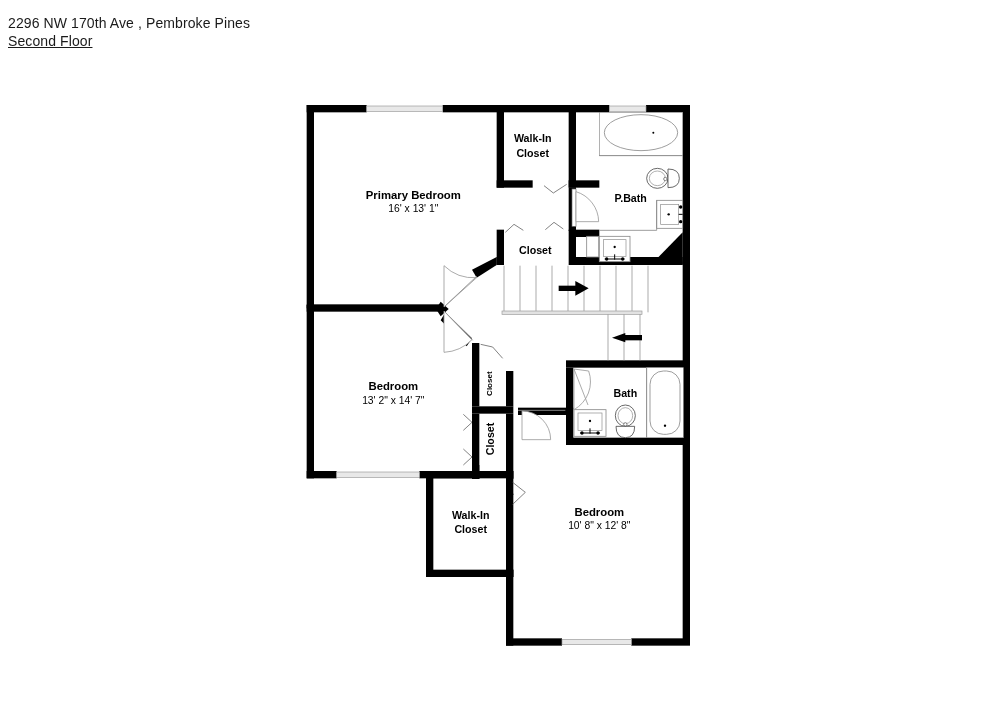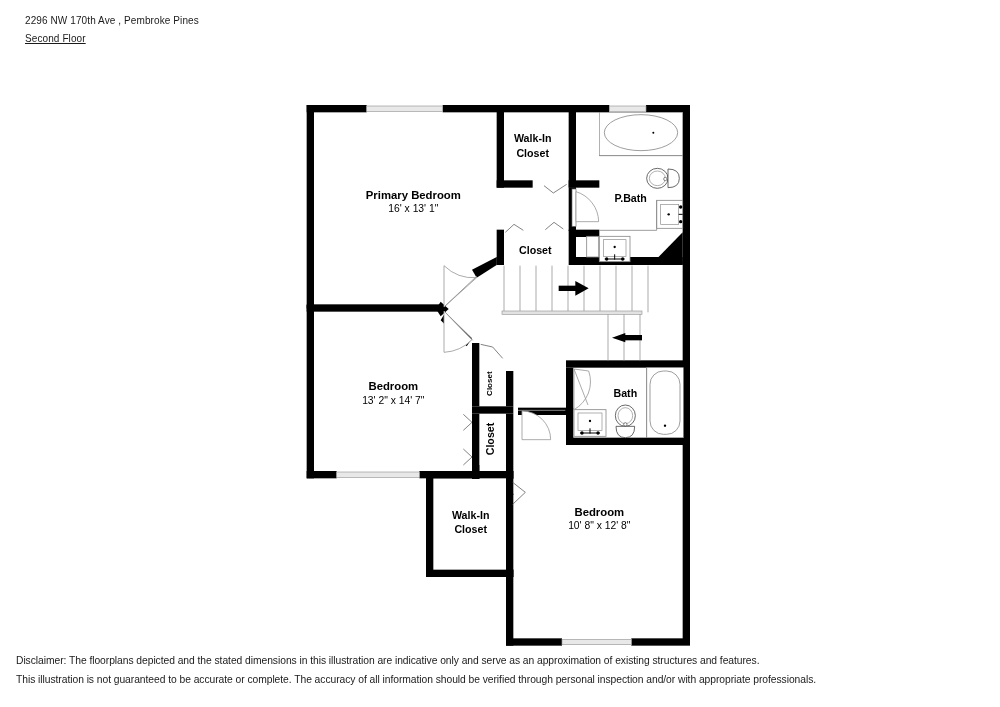--- a/index.html
+++ b/index.html
@@ -17,22 +17,22 @@
     overflow: hidden;
   }
   #page {
     position: absolute;
     left: 0; top: 0;
     width: 1000px;
     height: 707px;
   }
   .hdr {
     position: absolute;
-    left: 25px;
-    font-size: 10px;
+    left: 8px;
+    font-size: 14px;
     color: #1a1a1a;
     letter-spacing: 0.1px;
     white-space: nowrap;
   }
   #hdr-address { top: 15px; }
   #hdr-floor   { top: 33px; text-decoration: underline; }
 
   .ftr {
     position: absolute;
     left: 16px;
@@ -338,16 +338,14 @@
         <text class="rm-label" x="928" y="1262" font-size="34" text-anchor="middle">Bedroom</text>
         <text class="rm-dim" x="928" y="1302" font-size="31" text-anchor="middle">10' 8" x 12' 8"</text>
 
         <text class="rm-label" x="542" y="1272" font-size="32" text-anchor="middle">Walk-In</text>
         <text class="rm-label" x="542" y="1315" font-size="32" text-anchor="middle">Closet</text>
       </g>
 
     </svg>
   </div>
 
-  <div class="ftr" id="ftr-line1">Disclaimer: The floorplans depicted and the stated dimensions in this illustration are indicative only and serve as an approximation of existing structures and features.</div>
-  <div class="ftr" id="ftr-line2">This illustration is not guaranteed to be accurate or complete. The accuracy of all information should be verified through personal inspection and/or with appropriate professionals.</div>
 
 </div>
 
 </body></html>

